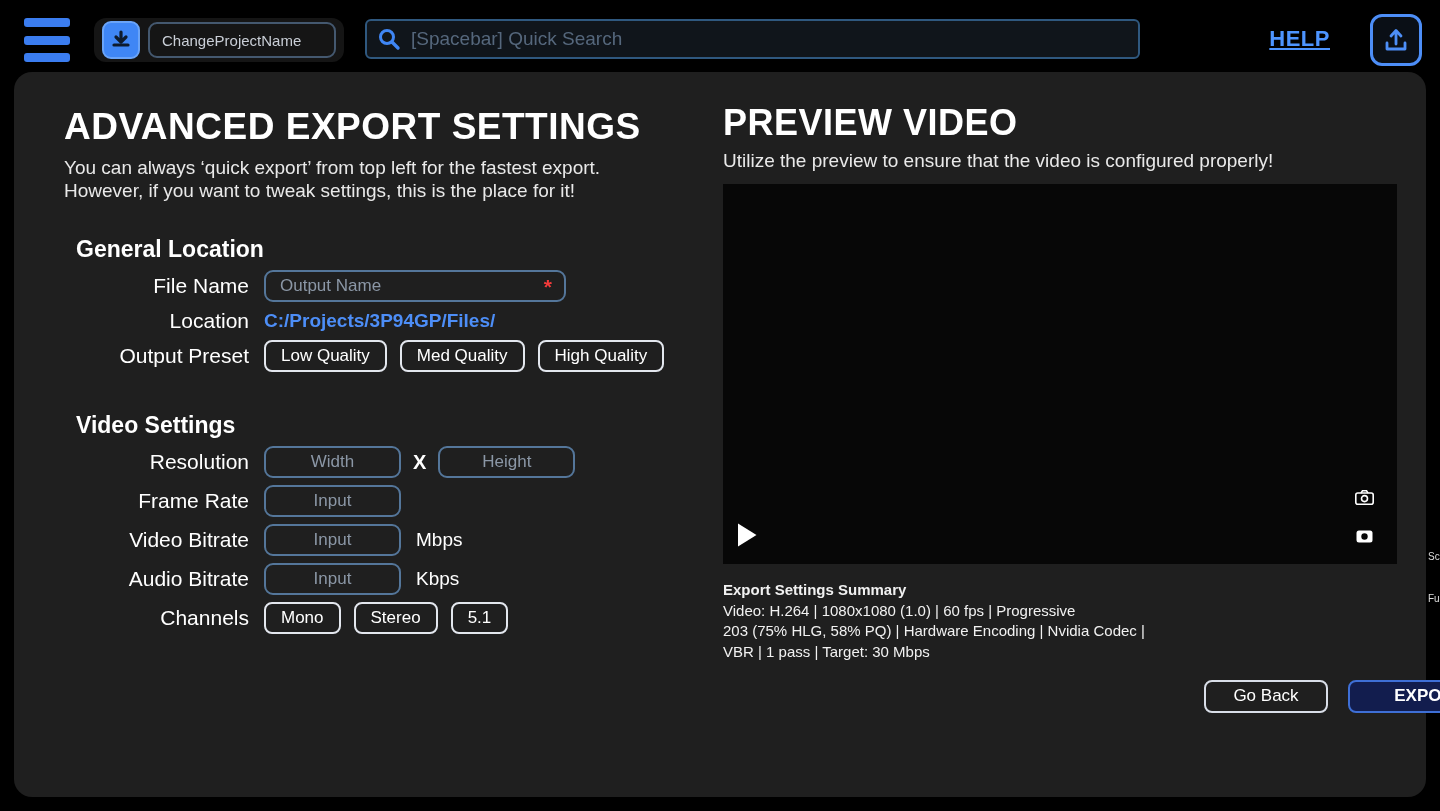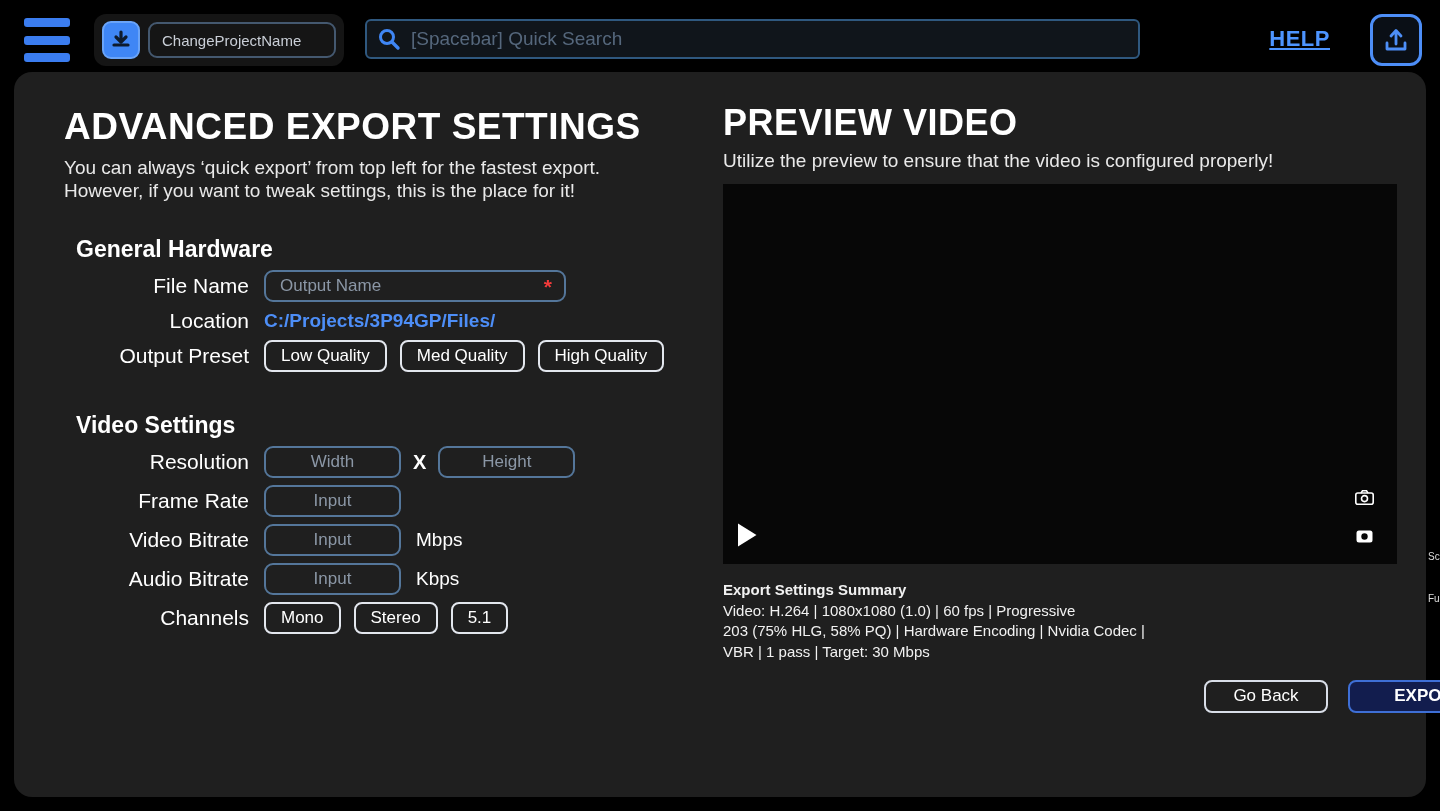--- a/index.html
+++ b/index.html
@@ -6,21 +6,21 @@
   html,body { width:1440px; height:811px; background:#000; overflow:hidden;
               font-family:"Liberation Sans", sans-serif; }
 
   
   .topbar { position:absolute; left:0; top:0; width:1440px; height:80px; background:#000;
             display:flex; align-items:center; }
   .hamburger { margin-left:24px; width:46px; height:44px; display:flex; flex-direction:column;
                justify-content:space-between; cursor:pointer; }
   .hamburger span { display:block; height:9px; border-radius:3px; background:#3b7df0; }
 
-  .project-group { margin-left:24px; height:52px; background:#151515; border-radius:12px;
+  .project-group { margin-left:24px; height:44px; background:#151515; border-radius:12px;
                    display:flex; align-items:center; padding:0 8px 0 8px; gap:8px; }
   .project-icon-btn { width:38px; height:38px; border-radius:9px; background:#3f86f5;
                       display:flex; align-items:center; justify-content:center; cursor:pointer;
                       border:2px solid #6aa4f8; }
   .project-input { width:188px; height:36px; background:transparent; border:2px solid #44586f;
                    border-radius:9px; color:#c9ced6; font-size:15px; padding:0 12px;
                    font-family:"Liberation Sans", sans-serif; outline:none; }
 
   .search-wrap { position:absolute; left:365px; top:19px; width:775px; height:40px;
                  background:#10151b; border:2px solid #2f587f; border-radius:6px;
@@ -135,21 +135,21 @@
 
 <div class="panel">
 
   <div class="left-col">
     <div class="big-title">ADVANCED EXPORT SETTINGS</div>
     <div class="subtitle">
       <span>You can always ‘quick export’ from top left for the fastest export.</span><br>
       <span>However, if you want to tweak settings, this is the place for it!</span>
     </div>
 
-    <div class="section-heading gs">General Hardware</div>
+    <div class="section-heading gs">General Location</div>
 
     <div class="row">
       <div class="row-label">File Name</div>
       <span class="name-wrap">
         <input class="tb tb-name" placeholder="Output Name" style="">
         <span class="req-star">*</span>
       </span>
     </div>
 
     <div class="row">

